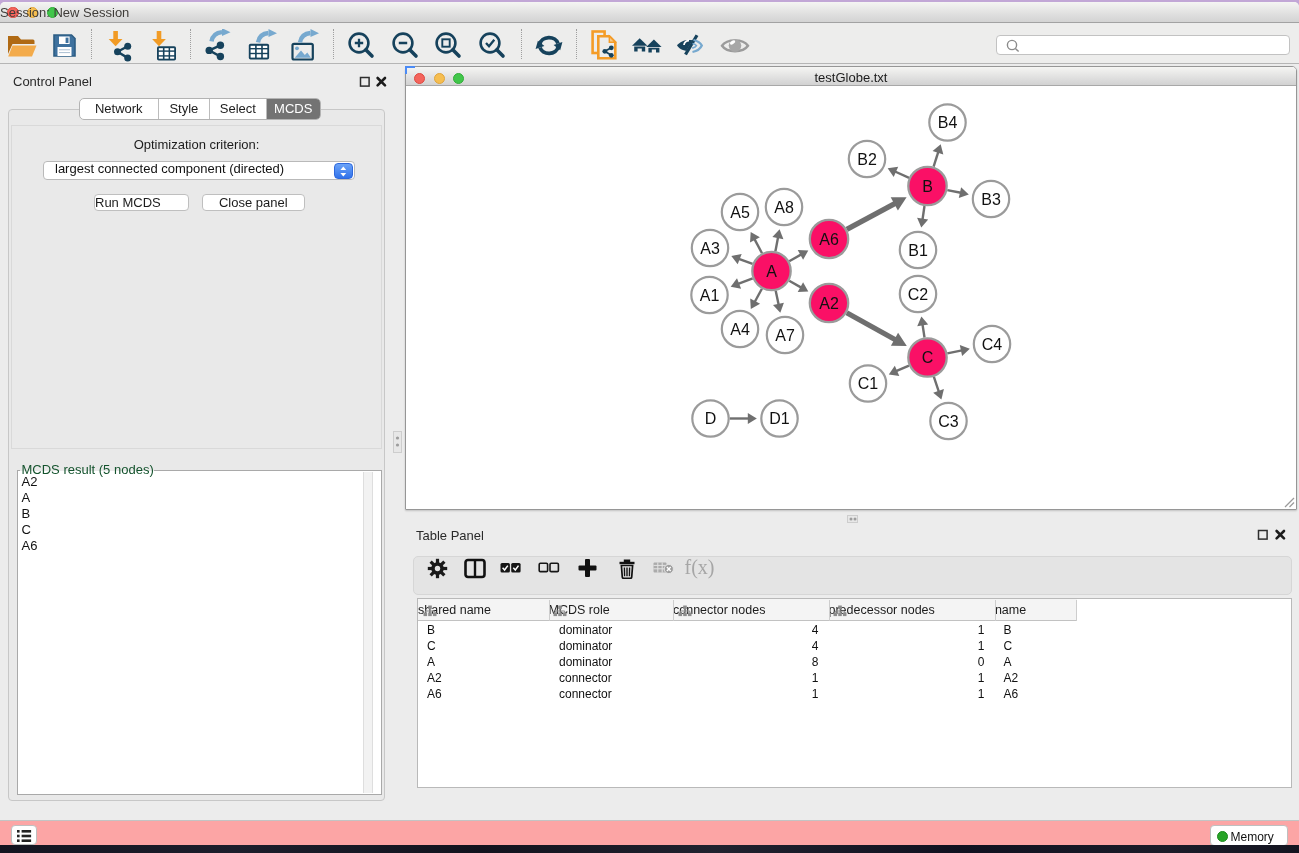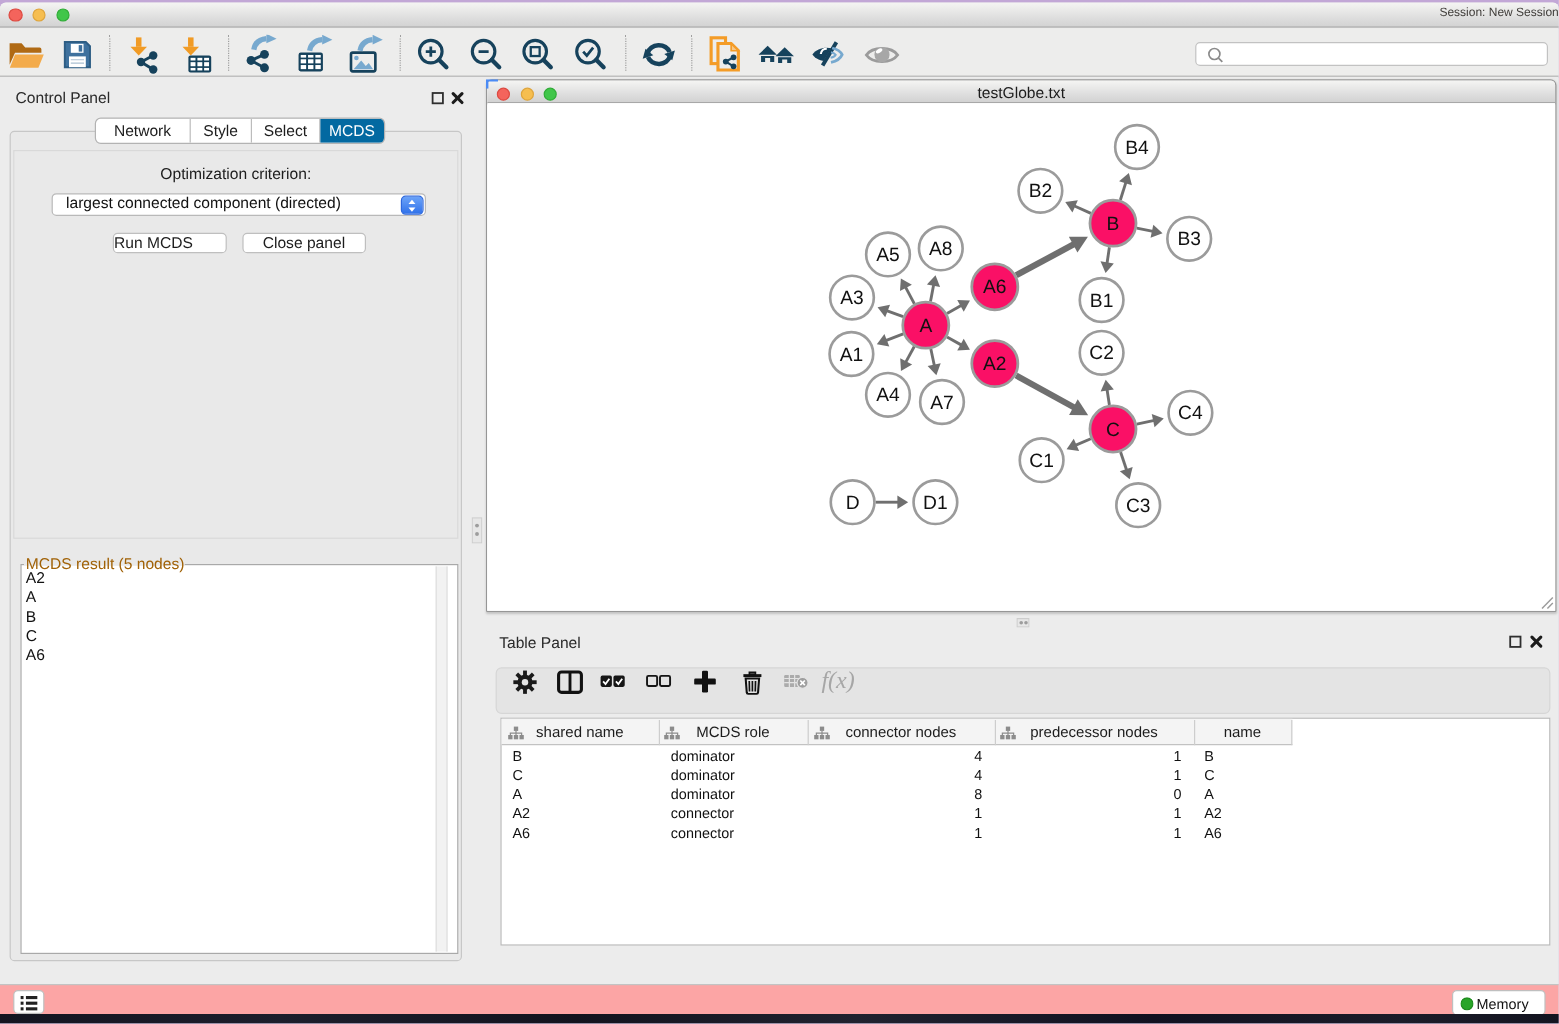--- a/index.html
+++ b/index.html
@@ -3,34 +3,34 @@
 <meta charset="utf-8">
 <style>
 *{margin:0;padding:0;box-sizing:border-box}
 html,body{width:1299px;height:853px;overflow:hidden}
 body{font-family:"Liberation Sans",sans-serif;background:#c2a7d6;position:relative}
 .abs{position:absolute}
 #win{position:absolute;left:0;top:2px;width:1299px;height:843.5px;background:#ececec;border-radius:5px 5px 0 0;overflow:hidden}
 #wallbot{position:absolute;left:0;bottom:0;width:1299px;height:8px;background:linear-gradient(90deg,#131420,#1c1e2c 18%,#12131e 37%,#20222f 55%,#101120 74%,#1b1c29 90%,#131420)}
 #titlebar{position:absolute;left:0;top:0;width:100%;height:20.5px;background:linear-gradient(#f5f5f3,#dcdcdc 70%,#d3d3d3);border-bottom:1px solid #a2a2a2}
 .tl{position:absolute;top:4.6px;width:11.6px;height:11.6px;border-radius:50%}
-#titlebar .tt{position:absolute;top:3px;width:100%;text-align:right;font-size:10px;color:#3f3c39}
+#titlebar .tt{position:absolute;top:3px;width:100%;text-align:left;font-size:13px;color:#3f3c39}
 #toolbar{position:absolute;left:0;top:21.5px;width:100%;height:40px;background:#ededec;border-bottom:1px solid #b5b5b5}
 .tsep{position:absolute;top:5px;height:30px;width:0;border-left:1px dotted #9f9f9f}
 #search{position:absolute;left:996px;top:11.5px;width:294px;height:19.5px;background:#fff;border:1px solid #c2c2c2;border-radius:4px}
 #content{position:absolute;left:0;top:62.5px;width:100%;height:756px;background:#ececec}
 #statusbar{position:absolute;left:0;top:818px;width:100%;height:27.5px;background:#fca5a5;border-top:1px solid #c3c3c3}
 .btnw{background:#fff;border:1px solid #bfbfbf;border-radius:4px;position:absolute}
 .seg{position:absolute;display:flex;border:1px solid #b3b3b3;border-radius:5px;background:#fff;overflow:hidden}
 .seg div{font-size:13px;color:#1d1d1d;text-align:center;border-right:1px solid #bcbcbc;line-height:19.5px}
 .seg div:last-child{border-right:none}
-.seg .on{background:#0369a1;color:#fff}
+.seg .on{background:#737373;color:#fff}
 svg{display:block}
 .icw{position:absolute}
-.hdrtxt{top:4.5px;text-align:center;font-size:12.5px;color:#1c1c1c}
+.hdrtxt{top:4.5px;font-size:12.5px;color:#1c1c1c}
 .colline{top:1px;height:21px;width:0;border-left:1px solid #cdcdcd}
 .celltxt{font-size:12px;color:#111;line-height:16.1px}
 </style>
 </head>
 <body>
 <div id="win">
 <div id="titlebar">
   <div class="tl" style="left:7.3px;background:#f4645c;border:1px solid #dd4a41"></div>
   <div class="tl" style="left:26.9px;background:#f6be50;border:1px solid #dfa53c"></div>
   <div class="tl" style="left:46.6px;background:#41c64a;border:1px solid #31ad38"></div>
@@ -218,21 +218,21 @@
   <div class="abs btnw" style="left:94px;top:129.5px;width:94.5px;height:17px">
           <div style="font-size:13px;color:#1c1c1c;line-height:15.5px">Run MCDS</div>
         </div>
   <div class="abs btnw" style="left:201.5px;top:129.5px;width:103.5px;height:17px">
           <div style="text-align:center;font-size:13px;color:#1c1c1c;line-height:15.5px">Close panel</div>
         </div>
 
   <div class="abs" style="left:17px;top:405px;width:365px;height:325.5px;background:#fff;border:1px solid #a9a9a9"></div>
   <div class="abs" style="left:363px;top:407px;width:10px;height:321.5px;background:#f2f2f2;border-left:1px solid #dedede;border-right:1px solid #dedede"></div>
   <div class="abs" style="left:19.5px;top:403.5px;width:134px;height:3px;background:#e9e9e9"></div>
-  <div class="abs" style="left:21.5px;top:397.5px;font-size:13px;color:#a16207">MCDS result (5 nodes)</div>
+  <div class="abs" style="left:21.5px;top:397.5px;font-size:13px;color:#14532d">MCDS result (5 nodes)</div>
   <div class="abs" style="left:21.5px;top:409px;font-size:13px;color:#111;line-height:16.2px">A2<br>A<br>B<br>C<br>A6</div>
 </div>
 
 <div class="abs" id="iwin" style="left:405px;top:1px;width:892px;height:444px;background:#ffffff;border:1px solid #969696;border-radius:5px 5px 1px 1px;box-shadow:0 1px 2px rgba(0,0,0,.18)">
   <div class="abs" style="left:0;top:0;width:100%;height:19.5px;background:linear-gradient(#f5f5f3,#dcdcdc 70%,#d2d2d2);border-bottom:1px solid #a8a8a8;border-radius:4px 4px 0 0"></div>
         <svg class="abs" style="left:-1px;top:-1px" width="10" height="8">
           <path d="M1 8 L1 1 L10 1" fill="none" stroke="#4b8bf5" stroke-width="2"></path>
         </svg>
         <div class="abs" style="left:0;top:0;width:100%;height:19.5px">
     <div class="tl" style="left:8px;top:6.4px;width:11px;height:11px;background:#f4645c;border:1px solid #dd4a41"></div>
@@ -410,21 +410,21 @@
             <line x1="4.8" y1="0.5" x2="4.8" y2="10.5"></line>
             <line x1="9.2" y1="0.5" x2="9.2" y2="10.5"></line>
           </g>
           <circle cx="15.8" cy="7" r="4.6" fill="#9e9e9e" stroke="#e4e4e4"></circle>
           <g stroke="#fff" stroke-width="1.4">
             <line x1="13.9" y1="5.1" x2="17.7" y2="8.9"></line>
             <line x1="17.7" y1="5.1" x2="13.9" y2="8.9"></line>
           </g>
         </svg>
 
-  <div class="abs" style="left:271px;top:-1px;font-family:'Liberation Serif',serif;font-style:italic;font-size:20px;color:#a6a6a6">f(x)</div>
+  <div class="abs" style="left:271px;top:-1px;font-family:'Liberation Serif',serif;font-size:20px;color:#a6a6a6">f(x)</div>
 </div>
 
 <div class="abs" style="left:417px;top:533px;width:874.5px;height:190.5px;background:#fff;border:1px solid #b9b9b9">
   <div class="abs" style="left:0;top:0.5px;width:659px;height:22px;background:#f4f4f4;border-bottom:1px solid #c2c2c2"></div>
   <div class="abs hdrtxt" style="left:0px;width:130.5px">shared name</div>
   <div class="abs hdrtxt" style="left:130.5px;width:124.5px">MCDS role</div>
   <div class="abs hdrtxt" style="left:255px;width:155.5px">connector nodes</div>
   <div class="abs hdrtxt" style="left:410.5px;width:166.4px">predecessor nodes</div>
   <div class="abs hdrtxt" style="left:576.9px;width:80.9px">name</div>
   <div class="abs colline" style="left:130.5px"></div>

